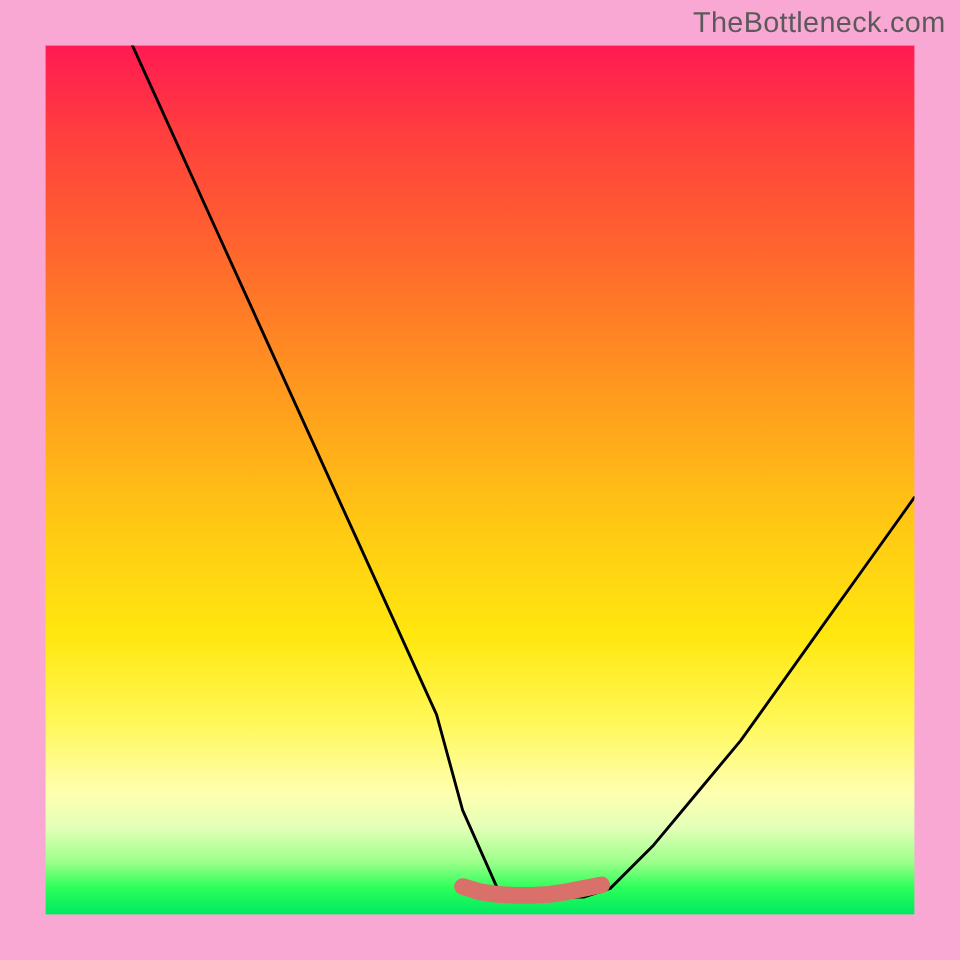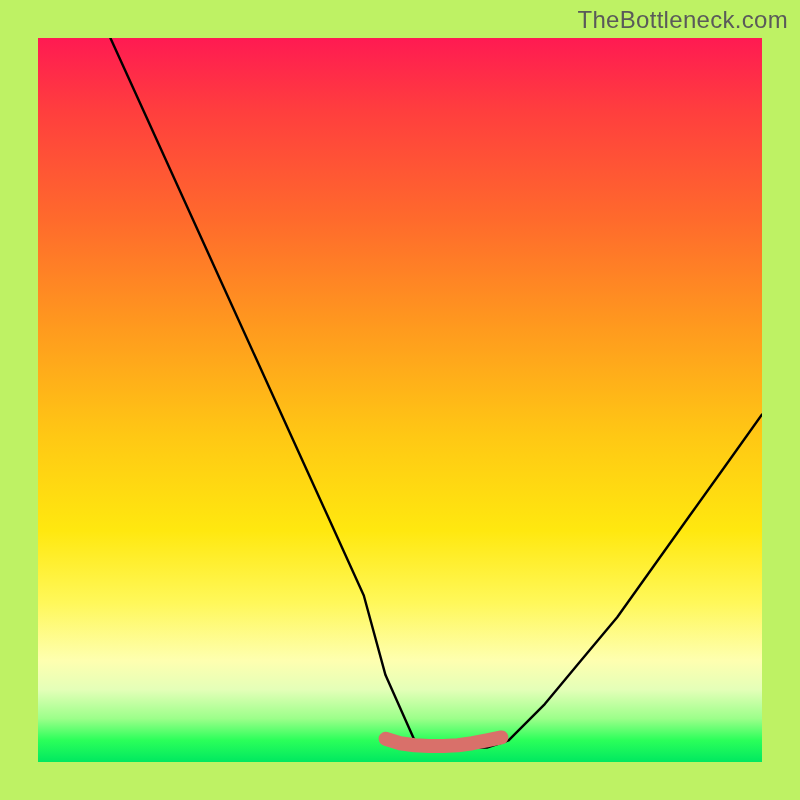--- a/index.html
+++ b/index.html
@@ -8,21 +8,21 @@
     width: 800px;
     height: 800px;
     background: #000;
     overflow: hidden;
     font-family: Arial, Helvetica, sans-serif;
   }
   .frame {
     position: absolute;
     left: 0; top: 0;
     width: 800px; height: 800px;
-    background: #bef264;
+    background: #f9a8d4;
   }
   .plot {
     position: absolute;
     left: 38px;
     top: 38px;
     width: 724px;
     height: 724px;
     
     background: linear-gradient(to bottom,
       #ff1a52 0%,

